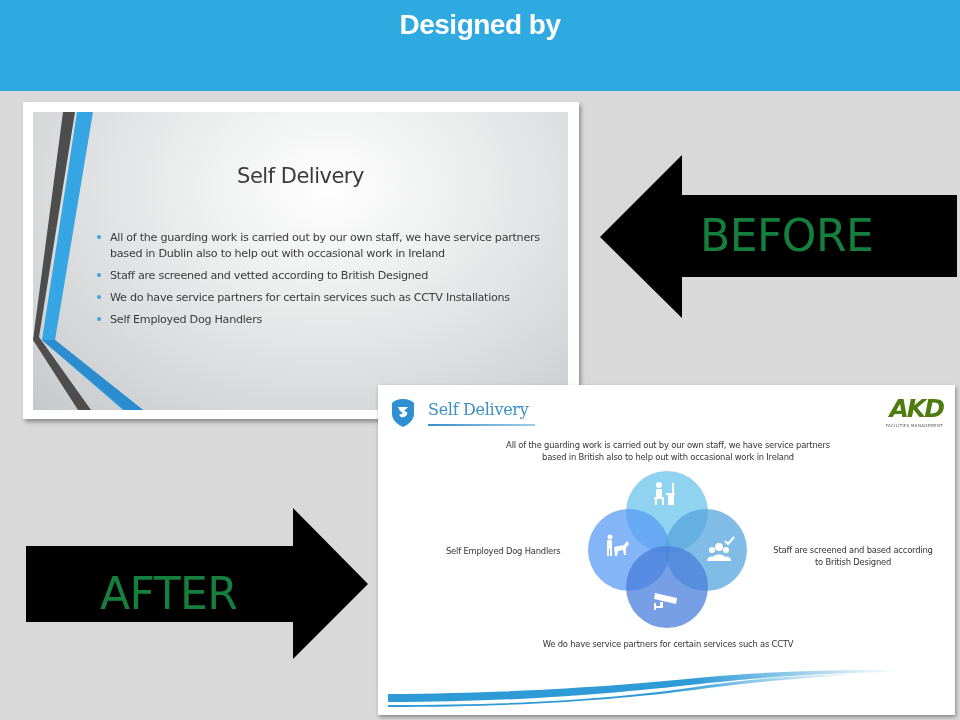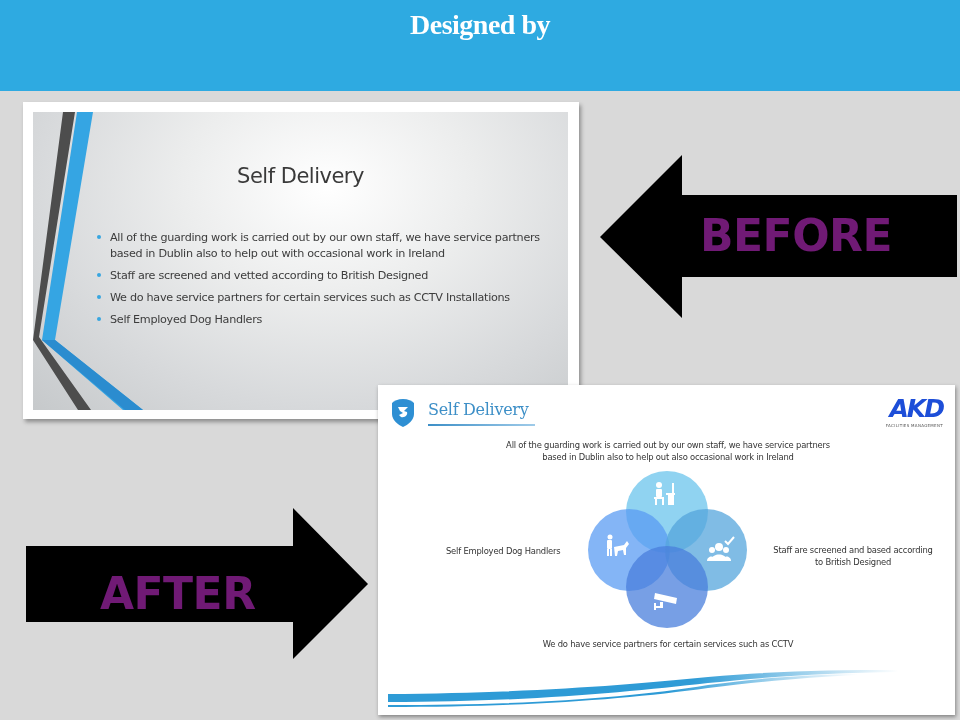--- a/index.html
+++ b/index.html
@@ -11,21 +11,21 @@
     }
     .banner {
       position: absolute; left: 0; top: 0; width: 960px; height: 91px;
       background: #2eaae1;
       color: #ffffff;
       text-align: center;
       font-weight: bold;
       font-size: 28px;
       line-height: 38px;
       padding-top: 6px;
-      font-family: Liberation Serif, serif;
+      font-family: Liberation Sans, sans-serif;
     }
     .banner .line { display: block; letter-spacing: -0.5px; }
 
     
     .before-frame {
       position: absolute; left: 23px; top: 102px; width: 556px; height: 317px;
       background: #ffffff;
       box-shadow: 2px 3px 4px rgba(0,0,0,0.35);
     }
     .before-slide {
@@ -60,22 +60,22 @@
       content: "";
       position: absolute; left: 0; top: 5px;
       width: 4px; height: 4px; border-radius: 50%;
       background: #38a6e0;
     }
 
     
     .arrow { position: absolute; }
     .arrow-label {
       position: absolute;
-      color: #701a75;
-      font-weight: bold;
+      color: #15803d;
+      font-weight: normal;
       font-family: "DejaVu Sans", "Liberation Sans", sans-serif;
       letter-spacing: -0.5px;
     }
 
     
     .after-slide {
       position: absolute; left: 378px; top: 385px; width: 577px; height: 330px;
       background: #ffffff;
       box-shadow: 1px 2px 4px rgba(0,0,0,0.4);
       overflow: hidden;
@@ -89,21 +89,21 @@
     }
     .after-title-underline {
       position: absolute; left: 50px; top: 39px; width: 107px; height: 2px;
       background: linear-gradient(to right, #3d8fc7, #9fcbe9);
     }
     .shield-logo { position: absolute; left: 13px; top: 13px; }
     .akd-logo { position: absolute; right: 12px; top: 12px; width: 76px; height: 34px; }
     .akd-text {
       position: absolute; right: 0; top: -3px;
       font-family: "DejaVu Sans", sans-serif; font-weight: bold; font-style: italic;
-      font-size: 25px; color: #1d4ed8; letter-spacing: -2px;
+      font-size: 25px; color: #4d7c0f; letter-spacing: -2px;
     }
     .akd-sub {
       position: absolute; right: 0; top: 26px;
       font-family: "DejaVu Sans", sans-serif;
       font-size: 4px; color: #555; letter-spacing: 0.3px; white-space: nowrap;
     }
     .after-text {
       position: absolute;
       font-family: "DejaVu Sans", sans-serif;
       font-size: 8.4px;
@@ -152,21 +152,21 @@
   <div class="after-title">Self Delivery</div>
   <div class="after-title-underline"></div>
 
   <div class="akd-logo">
     <div class="akd-text">AKD</div>
     <div class="akd-sub">FACILITIES MANAGEMENT</div>
   </div>
 
   <div class="after-text" style="left:60px; width:460px; top:54px;">
     <div>All of the guarding work is carried out by our own staff, we have service partners</div>
-    <div>based in Dublin also to help out also occasional work in Ireland</div>
+    <div>based in British also to help out with occasional work in Ireland</div>
   </div>
 
   <svg class="diagram" width="577" height="330">
     <g style="mix-blend-mode:multiply">
       <circle cx="289" cy="127" r="41" fill="#7ccbef" fill-opacity="0.85"></circle>
       <circle cx="251" cy="165" r="41" fill="#5b9cf3" fill-opacity="0.75"></circle>
       <circle cx="328" cy="165" r="41" fill="#55a6dc" fill-opacity="0.75"></circle>
       <circle cx="289" cy="202" r="41" fill="#4a7fdc" fill-opacity="0.75"></circle>
     </g>
 

